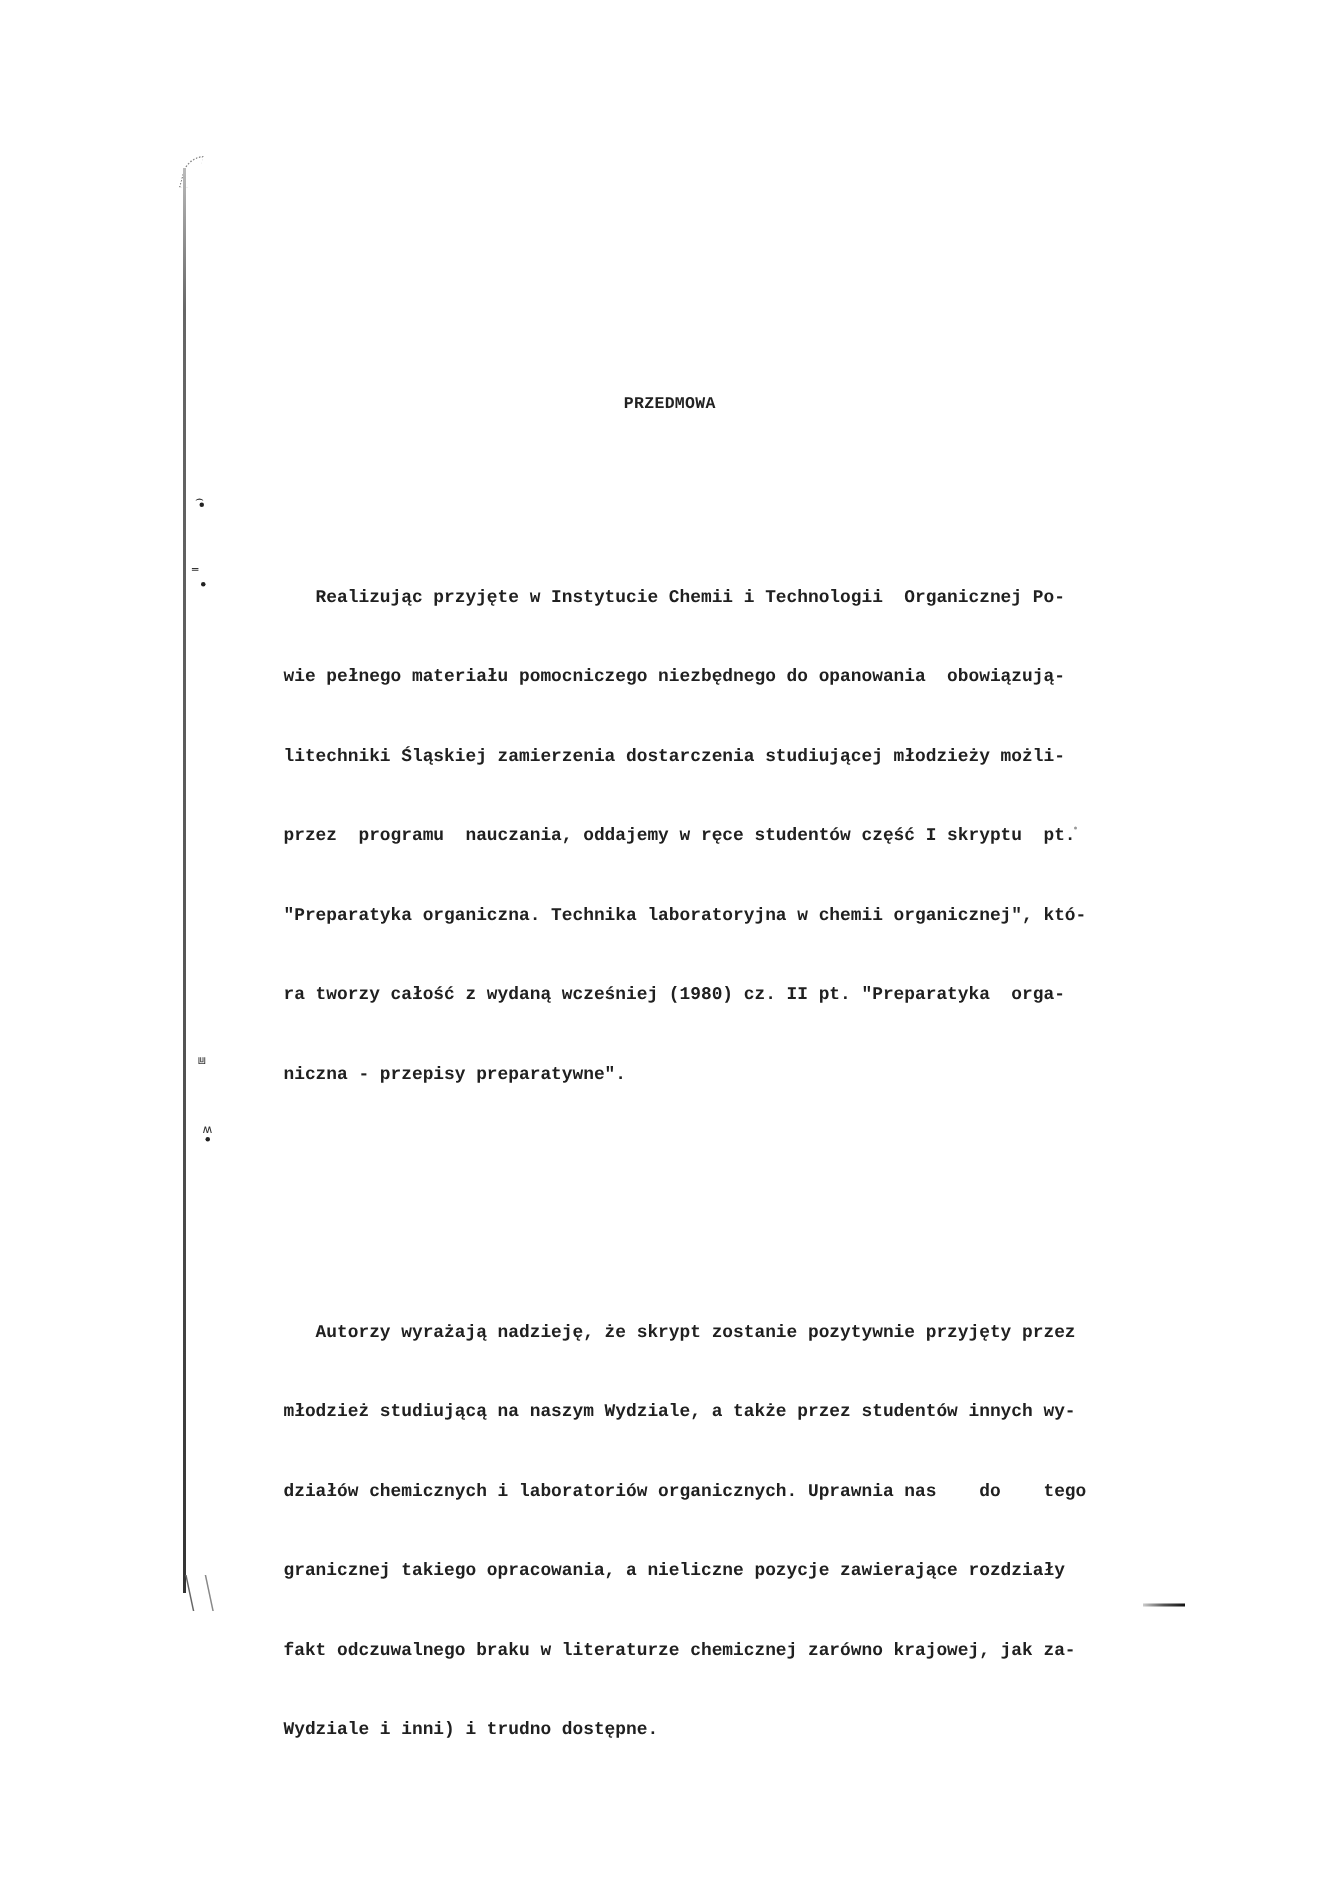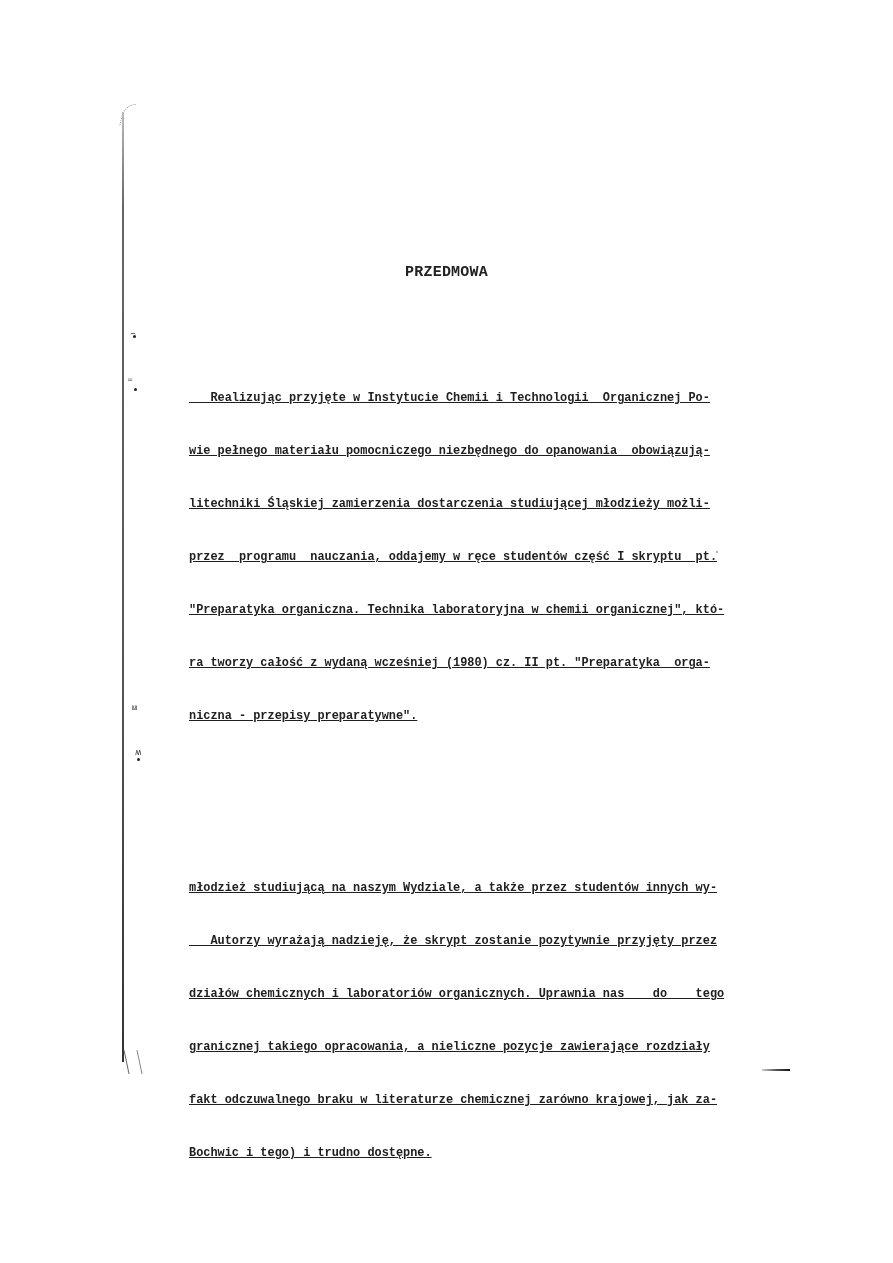--- a/index.html
+++ b/index.html
@@ -7,30 +7,30 @@
     width: 893px; height: 1263px;
     background: #ffffff;
     position: relative;
     overflow: hidden;
     font-family: "Liberation Mono", "DejaVu Sans Mono", monospace;
     color: #1a1a1a;
   }
   .page { position: absolute; left: 0; top: 0; width: 893px; height: 1263px; }
   .title {
     position: absolute; left: 0; width: 893px; top: 264px;
-    text-align: center; font-size: 15px; font-weight: bold; letter-spacing: 0.2px;
+    text-align: center; font-size: 11px; font-weight: bold; letter-spacing: 0.2px;
     color: #222;
   }
   .body-text {
     position: absolute; left: 189px; top: 319px; width: 500px;
     font-size: 11.9px; line-height: 17.7px; font-weight: bold;
     color: #202020;
     white-space: pre;
   }
-  .line { display: block; height: 17.7px; text-decoration: underline; }
+  .line { display: block; height: 17.7px; }
   .gap { display: block; height: 12px; }
   .margin-line {
     position: absolute; left: 122px; top: 112px; width: 1.5px; height: 950px;
     background: linear-gradient(to bottom, #bbb 0%, #666 10%, #555 60%, #333 100%);
   }
   .margin-curl {
     position: absolute; left: 122px; top: 104px; width: 10px; height: 20px;
     border-left: 1px dotted #888; border-top: 1px dotted #888;
     border-top-left-radius: 12px; transform: skewX(-15deg);
   }
@@ -76,25 +76,25 @@
       <span class="line">   Realizując przyjęte w Instytucie Chemii i Technologii  Organicznej Po-</span>
       <span class="line">wie pełnego materiału pomocniczego niezbędnego do opanowania  obowiązują-</span>
       <span class="line">litechniki Śląskiej zamierzenia dostarczenia studiującej młodzieży możli-</span>
       <span class="line">przez  programu  nauczania, oddajemy w ręce studentów część I skryptu  pt.</span>
       <span class="line">"Preparatyka organiczna. Technika laboratoryjna w chemii organicznej", któ-</span>
       <span class="line">ra tworzy całość z wydaną wcześniej (1980) cz. II pt. "Preparatyka  orga-</span>
       <span class="line">niczna - przepisy preparatywne".</span>
     </div>
     <span class="gap"></span>
     <div>
+      <span class="line">   Autorzy wyrażają nadzieję, że skrypt zostanie pozytywnie przyjęty przez</span>
       <span class="line">młodzież studiującą na naszym Wydziale, a także przez studentów innych wy-</span>
-      <span class="line">   Autorzy wyrażają nadzieję, że skrypt zostanie pozytywnie przyjęty przez</span>
       <span class="line">działów chemicznych i laboratoriów organicznych. Uprawnia nas    do    tego</span>
       <span class="line">granicznej takiego opracowania, a nieliczne pozycje zawierające rozdziały</span>
       <span class="line">fakt odczuwalnego braku w literaturze chemicznej zarówno krajowej, jak za-</span>
-      <span class="line">Bochwic i tego) i trudno dostępne.</span>
+      <span class="line">Wydziale i inni) i trudno dostępne.</span>
     </div>
     
     
     
     
   </div>
 </div>
 
 </body></html>

